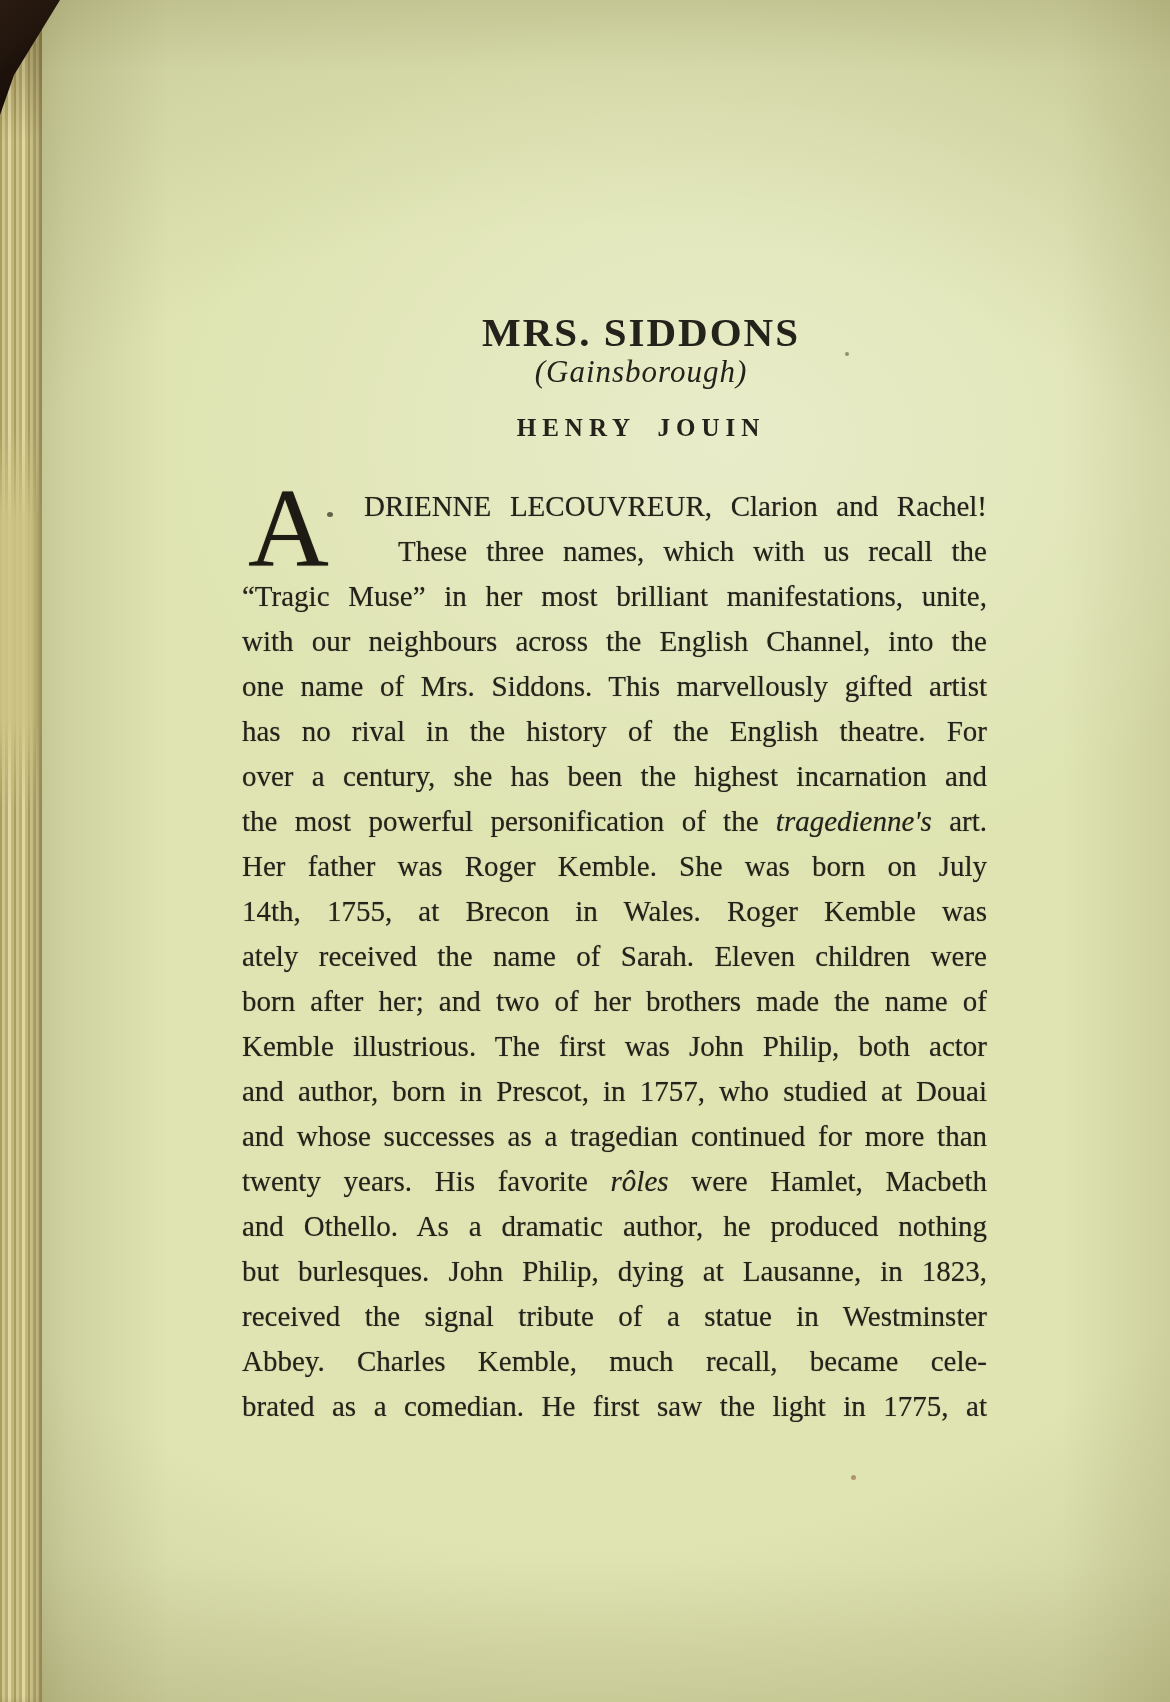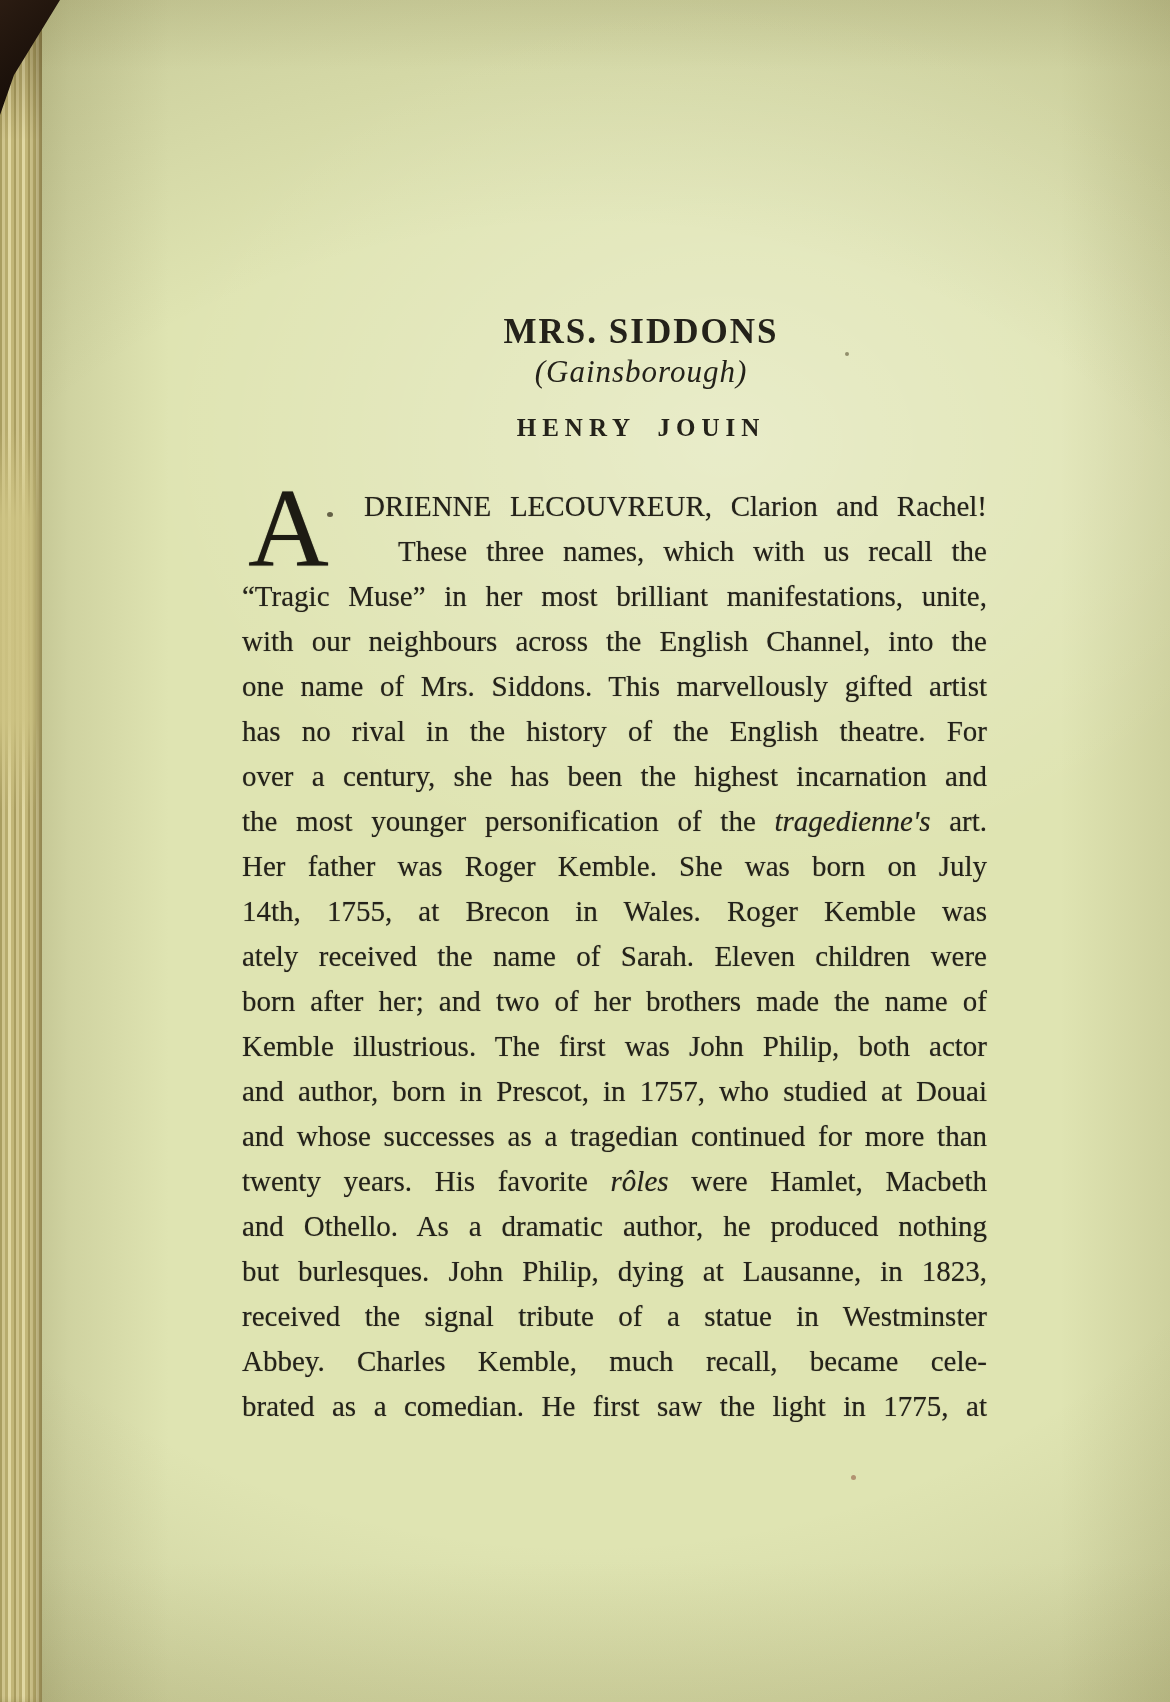--- a/index.html
+++ b/index.html
@@ -43,21 +43,21 @@
     background: linear-gradient(140deg, #2b1c12 0%, #140c07 70%);
     clip-path: polygon(0 0, 60px 0, 14px 75px, 0 115px);
   }
 
   
   .content {
     position: absolute; left: 205px; top: 0; width: 782px; height: 100%;
     color: #24221a;
   }
   .heading { position: absolute; left: 0; width: 100%; text-align: center; transform: translateX(45px); }
-  .title    { top: 311px; font-size: 35px; line-height: 42px; font-weight: bold; letter-spacing: 2px; }
+  .title    { top: 311px; font-size: 41px; line-height: 42px; font-weight: bold; letter-spacing: 2px; }
   .subtitle { top: 352px; font-size: 31px; line-height: 40px; font-style: italic; letter-spacing: 1px; }
   .author   { top: 414px; font-size: 25px; line-height: 28px; font-weight: bold; letter-spacing: 6px; word-spacing: 10px; }
 
   .body-text {
     position: absolute; left: 0; top: 484px; width: 100%;
     font-size: 29px;
     text-shadow: 0 0 1px rgba(36,34,26,0.45);
   }
   .line {
     height: 45px; line-height: 45px;
@@ -95,21 +95,21 @@
 
     <div class="drop-cap">A</div>
     <div class="body-text" id="body-lines">
         <div class="line after-cap-1"><span>DRIENNE LECOUVREUR, Clarion and Rachel!</span></div>
         <div class="line after-cap-2"><span>These three names, which with us recall the</span></div>
         <div class="line"><span>“Tragic Muse” in her most brilliant manifestations, unite,</span></div>
         <div class="line"><span>with our neighbours across the English Channel, into the</span></div>
         <div class="line"><span>one name of Mrs. Siddons. This marvellously gifted artist</span></div>
         <div class="line"><span>has no rival in the history of the English theatre. For</span></div>
         <div class="line"><span>over a century, she has been the highest incarnation and</span></div>
-        <div class="line"><span>the most younger personification of the </span><span class="it">tragedienne's</span><span> art.</span></div>
+        <div class="line"><span>the most powerful personification of the </span><span class="it">tragedienne's</span><span> art.</span></div>
         <div class="line"><span>Her father was Roger Kemble. She was born on July</span></div>
         <div class="line"><span>14th, 1755, at Brecon in Wales. Roger Kemble was</span></div>
         <div class="line"><span>ately received the name of Sarah. Eleven children were</span></div>
         <div class="line"><span>born after her; and two of her brothers made the name of</span></div>
         <div class="line"><span>Kemble illustrious. The first was John Philip, both actor</span></div>
         <div class="line"><span>and author, born in Prescot, in 1757, who studied at Douai</span></div>
         <div class="line"><span>and whose successes as a tragedian continued for more than</span></div>
         <div class="line"><span>twenty years. His favorite </span><span class="it">rôles</span><span> were Hamlet, Macbeth</span></div>
         <div class="line"><span>and Othello. As a dramatic author, he produced nothing</span></div>
         <div class="line"><span>but burlesques. John Philip, dying at Lausanne, in 1823,</span></div>

